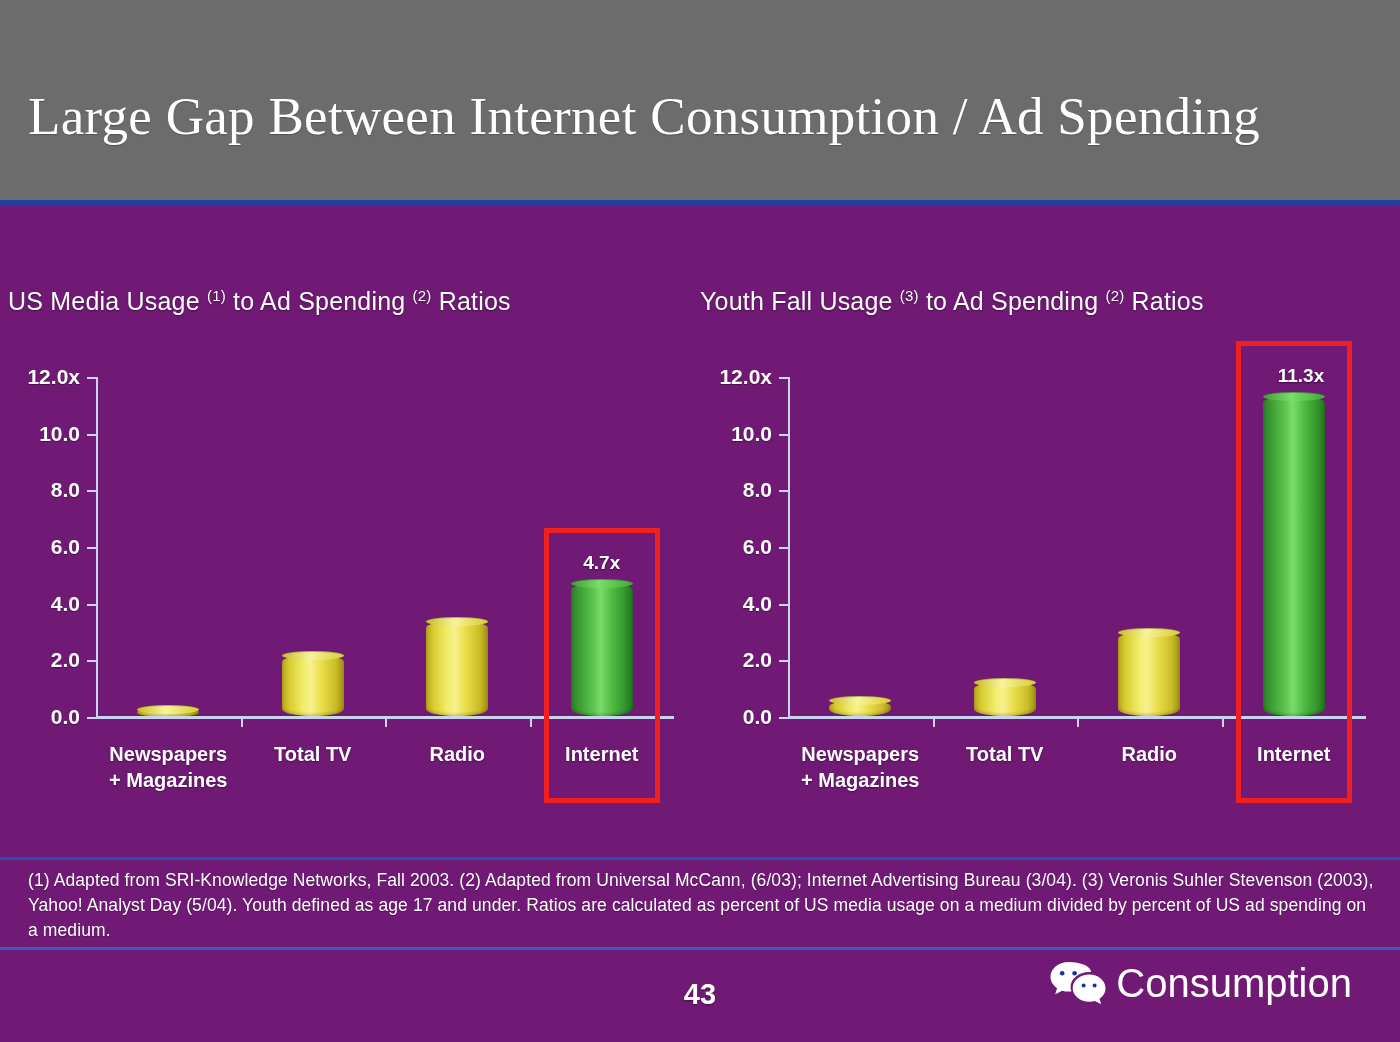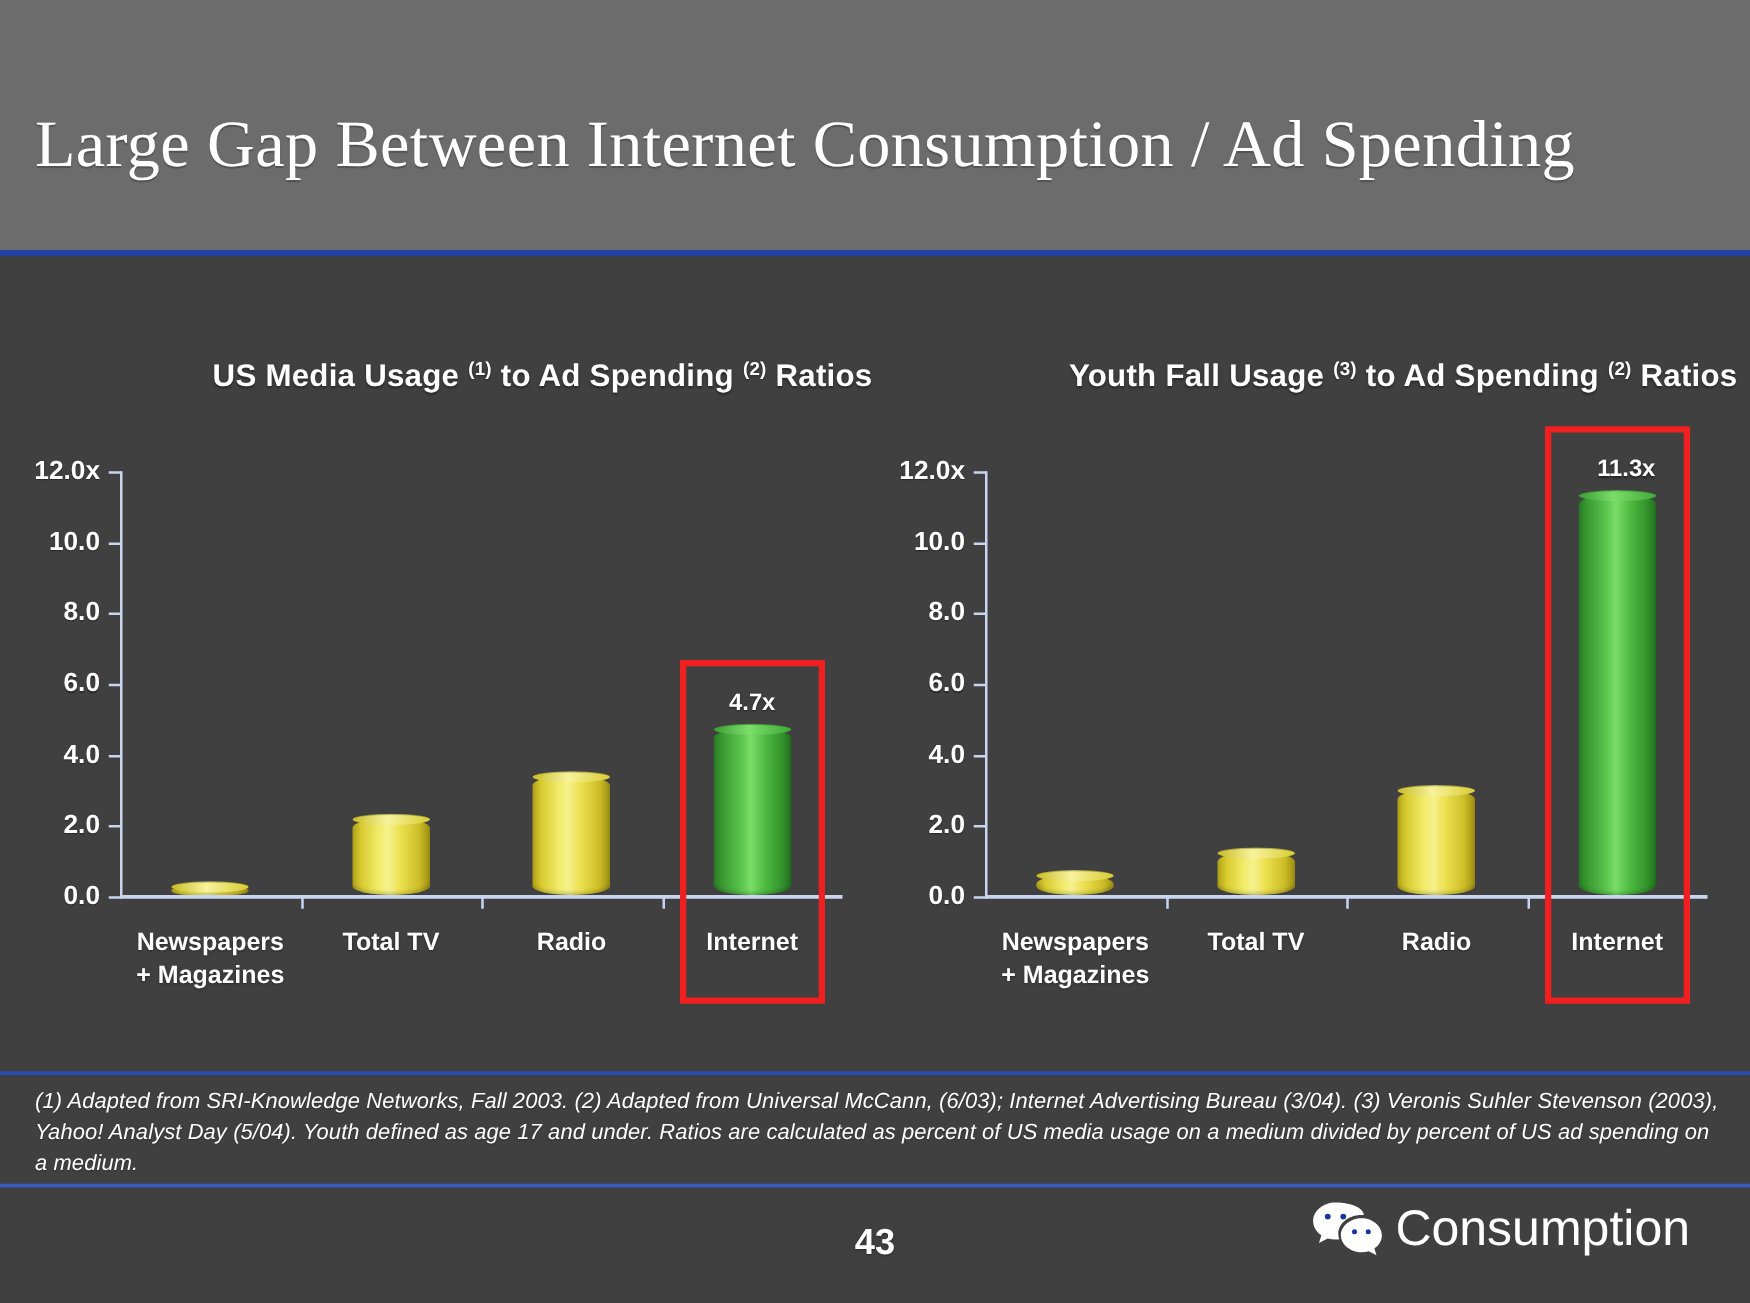--- a/index.html
+++ b/index.html
@@ -7,21 +7,21 @@
     padding: 0;
     background: #1a3a9e;
   }
   body {
     font-family: "Liberation Sans", sans-serif;
   }
   #slide {
     position: relative;
     width: 1400px;
     height: 1042px;
-    background: #404040;
+    background: #701a75;
     overflow: hidden;
   }
 
   
   #header-band {
     position: absolute;
     left: 0; top: 0;
     width: 1400px;
     height: 200px;
     background: #6c6c6c;
@@ -53,24 +53,24 @@
     height: 560px;
   }
   #panel-left  { left: 8px; }
   #panel-right { left: 700px; }
 
   .panel-title {
     position: absolute;
     left: 0;
     top: 28px;
     width: 690px;
-    text-align: right;
+    text-align: left;
     color: #ffffff;
     font-size: 25px;
-    font-weight: bold;
+    font-weight: normal;
     line-height: 36px;
     letter-spacing: 0.2px;
     text-shadow: 0 1px 2px rgba(0,0,0,0.4);
   }
   .panel-title sup {
     font-size: 15px;
     vertical-align: super;
     line-height: 0;
   }
 
@@ -191,21 +191,20 @@
     width: 1400px; height: 3px;
     background: #2a4cb3;
   }
   #footnote {
     position: absolute;
     left: 28px;
     top: 868px;
     width: 1348px;
     color: #ffffff;
     font-size: 17.5px;
-    font-style: italic;
     line-height: 25px;
     letter-spacing: 0.1px;
     text-shadow: 0 1px 1px rgba(0,0,0,0.3);
   }
   #footnote-rule-bottom {
     position: absolute;
     left: 0; top: 947px;
     width: 1400px; height: 3px;
     background: #3a5bbd;
   }

